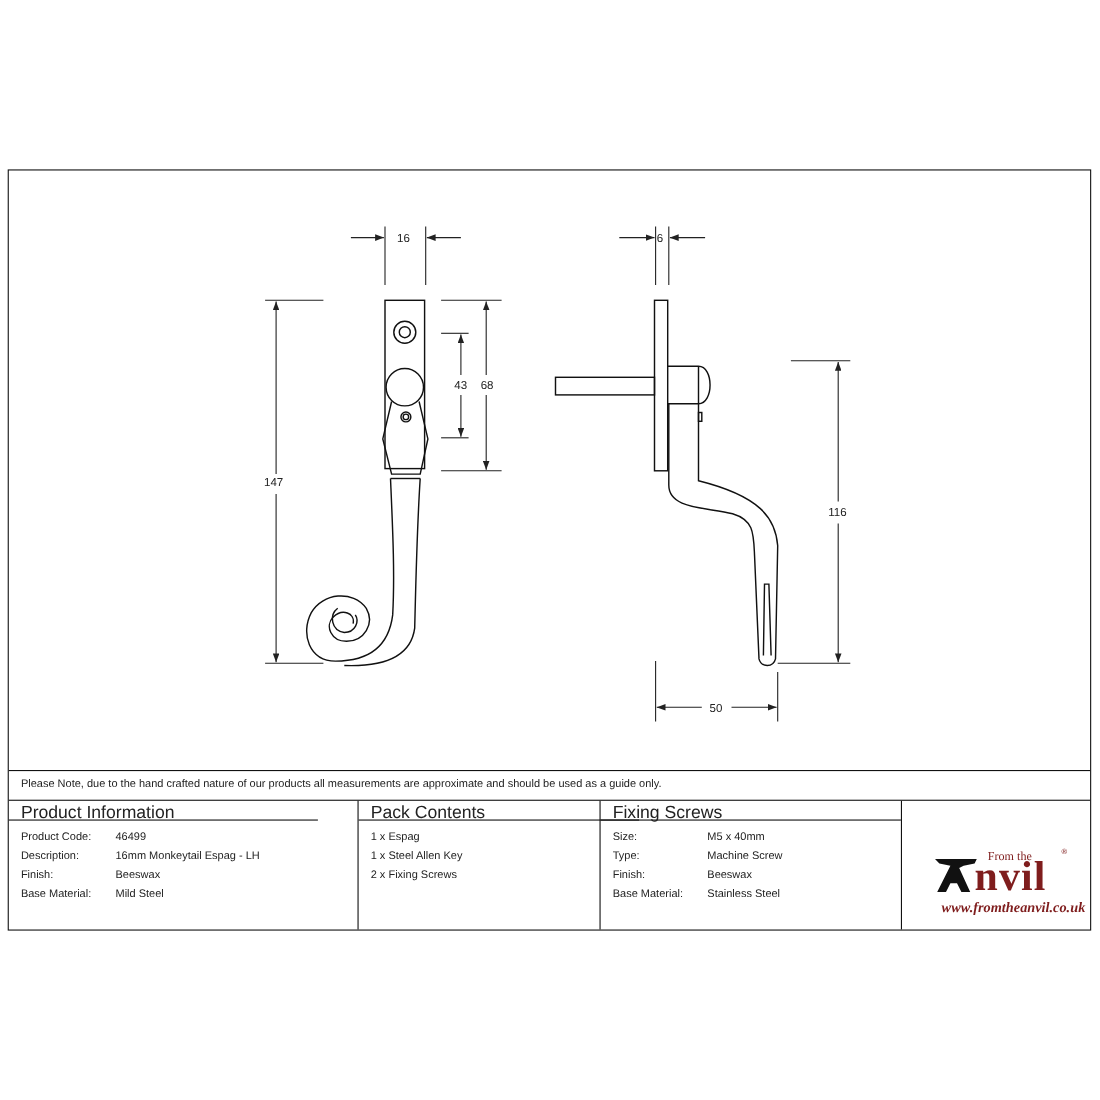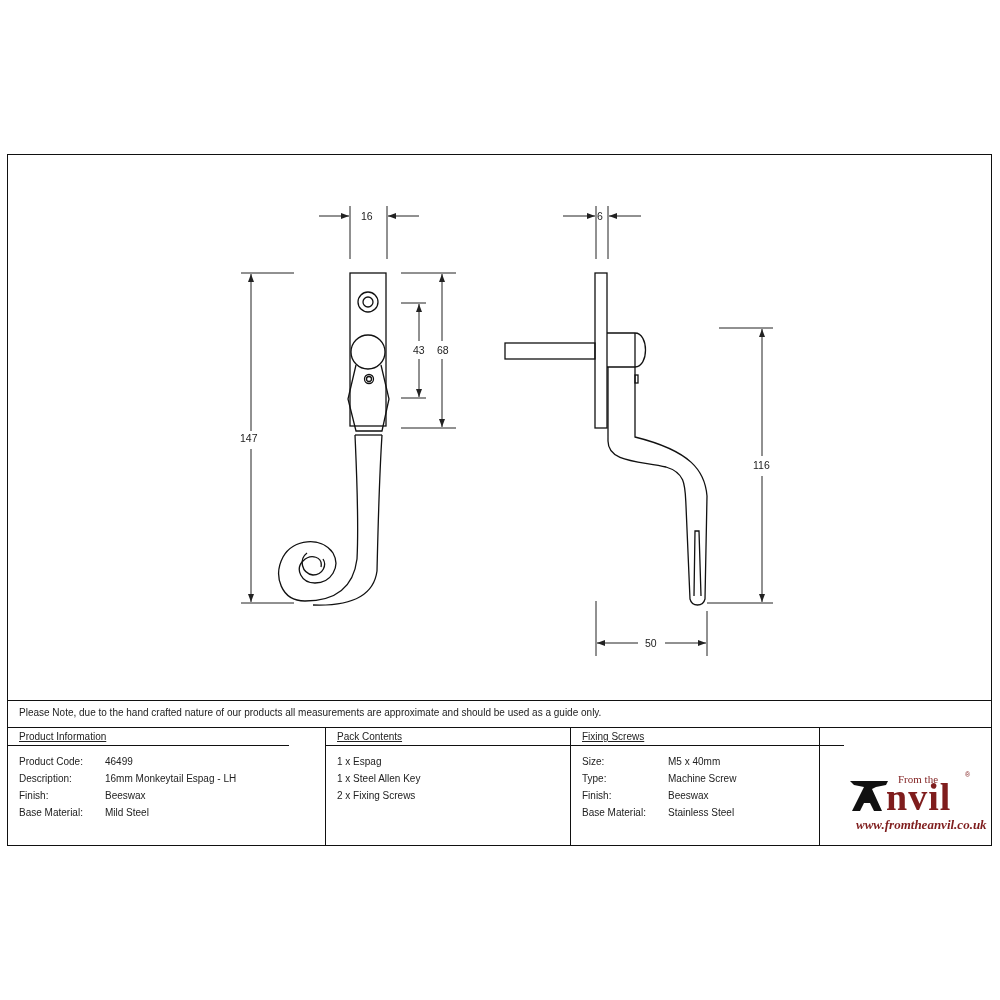--- a/index.html
+++ b/index.html
@@ -8,27 +8,27 @@
   .sheet { position:absolute; left:7px; top:154px; width:985px; height:692px;
            border:1.5px solid #111; box-sizing:border-box; }
   .drawing { position:absolute; left:0; top:0; width:985px; height:545px; }
   .drawing svg { position:absolute; left:-7px; top:-154px; }
   .note-row { position:absolute; left:0; top:545px; width:100%; height:28px;
               border-top:1.5px solid #111; border-bottom:1.5px solid #111; box-sizing:border-box;
               font-size:10px; padding:6px 0 0 11px; color:#222; }
   .table { position:absolute; left:0; top:573px; width:100%; height:117px; }
   .col { position:absolute; top:0; height:117px; box-sizing:border-box; }
   .col + .col { border-left:1.5px solid #111; }
-  .col-head { height:18px; border-bottom:1.5px solid #111; font-size:10px; padding:3px 0 0 11px; box-sizing:border-box;text-decoration:underline; }
+  .col-head { height:18px; border-bottom:1.5px solid #111; font-size:16px; padding:3px 0 0 11px; box-sizing:border-box; }
   .col-body { padding:7px 0 0 11px; font-size:10px; line-height:17px; }
   .kv { display:flex; }
   .kv .k { width:86px; }
   .c1 { left:0; width:281px; }
   .c2 { left:281px; width:256px;margin-left:36px; }
-  .c3 { left:537px; width:274px;margin-left:25px; }
+  .c3 { left:537px; width:274px; }
   .c4 { left:811px; width:171px; }
   .logo { position:absolute; left:30px; top:32px; width:120px; height:60px; color:#7f1d1d;margin-top:13px; }
   .logo .from { position:absolute; left:48px; top:0; font-family:"Liberation Serif", serif; font-size:11px; }
   .logo .anvil { position:absolute; left:0; top:4px; font-family:"Liberation Serif", serif; font-size:38px; font-weight:bold; letter-spacing:1px; line-height:40px; }
   .logo .reg { position:absolute; left:115px; top:-2px; font-size:7px; }
   .logo .url { position:absolute; left:6px; top:44px; font-family:"Liberation Serif", serif; font-style:italic; font-size:13px; font-weight:bold; white-space:nowrap; }
   .dim { font-family:"Liberation Sans", sans-serif; font-size:10.5px; fill:#222; }
 </style>
 </head>
 <body>

